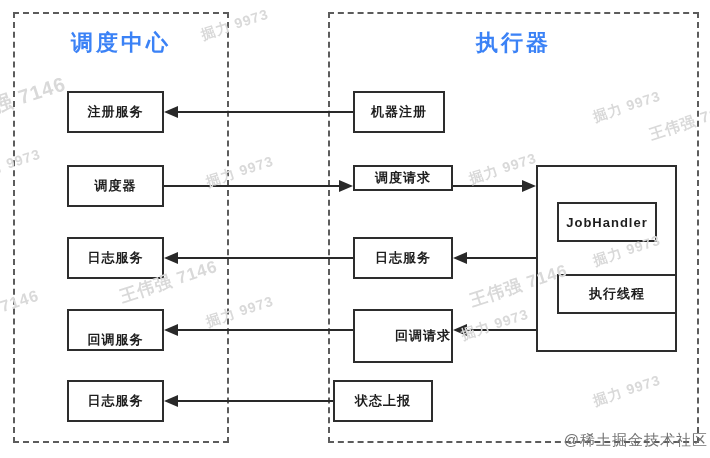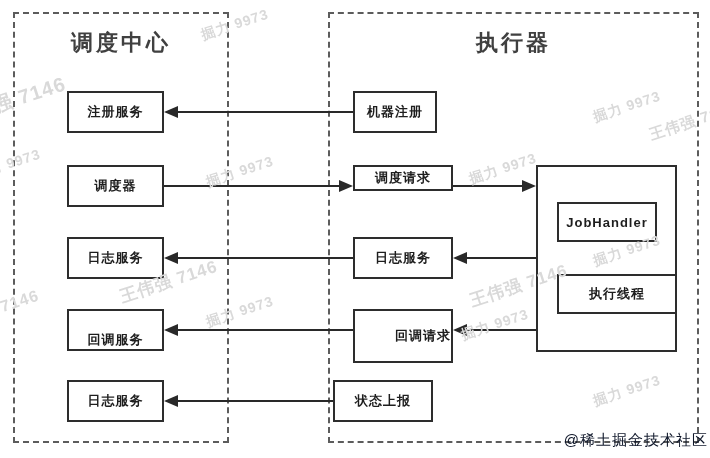--- a/index.html
+++ b/index.html
@@ -15,21 +15,21 @@
     position: absolute;
     border: 2px dashed #5c5c5c;
     box-sizing: border-box;
     background: transparent;
   }
   .panel-title {
     text-align: center;
     margin-top: 14px;
     font-size: 22px;
     font-weight: 700;
-    color: #404040;
+    color: #3b82f6;
     letter-spacing: 3px;
   }
   .node {
     position: absolute;
     border: 2px solid #2d2d2d;
     background: #ffffff;
     box-sizing: border-box;
     display: flex;
     align-items: center;
     justify-content: center;
@@ -56,21 +56,21 @@
     font-weight: 600;
     white-space: nowrap;
     transform: rotate(-18deg);
     letter-spacing: 1px;
   }
   .credit {
     position: absolute;
     top: 431px;
     right: 2px;
     font-size: 15px;
-    color: #0f172a;
+    color: #737373;
     letter-spacing: 1px;
     z-index: 60;
   }
 </style>
 </head>
 <body>
 
 <div class="canvas">
   <div>
       <div class="panel" style="left: 13px; top: 12px; width: 216px; height: 431px;">
@@ -123,21 +123,21 @@
       </div>
       <div class="node" style="left: 67px; top: 237px; width: 97px; height: 42px;">
         <span>日志服务</span>
       </div>
       <div class="node" style="left: 67px; top: 309px; width: 97px; height: 42px; align-items: flex-end;">
         <span>回调服务</span>
       </div>
       <div class="node" style="left: 67px; top: 380px; width: 97px; height: 42px;">
         <span>日志服务</span>
       </div>
-      <div class="node" style="left: 353px; top: 91px; width: 84px; height: 42px;">
+      <div class="node" style="left: 353px; top: 91px; width: 92px; height: 42px;">
         <span>机器注册</span>
       </div>
       <div class="node" style="left: 353px; top: 165px; width: 100px; height: 26px;">
         <span>调度请求</span>
       </div>
       <div class="node" style="left: 353px; top: 237px; width: 100px; height: 42px;">
         <span>日志服务</span>
       </div>
       <div class="node" style="left: 353px; top: 309px; width: 100px; height: 54px; justify-content: flex-end;">
         <span>回调请求</span>

